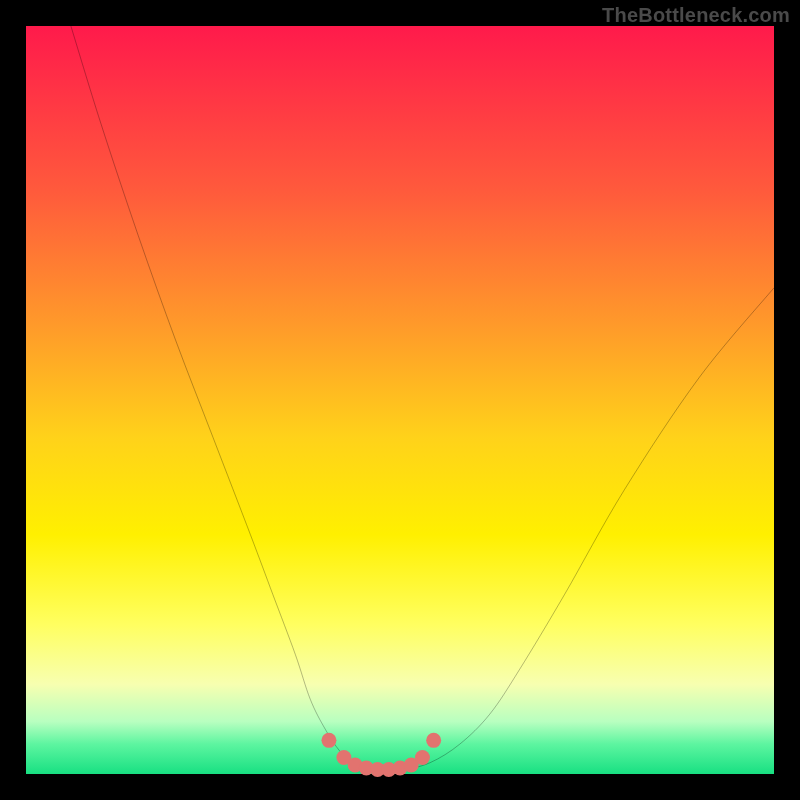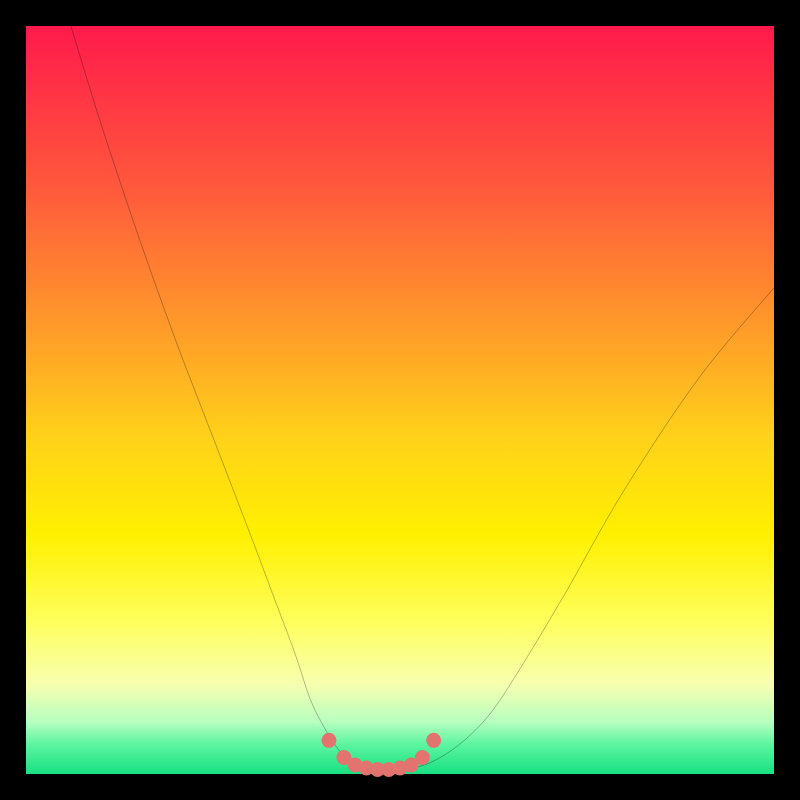--- a/index.html
+++ b/index.html
@@ -72,13 +72,14 @@
           <circle cx="45.5" cy="99.2" r="1" fill="#e2736f"></circle>
           <circle cx="47" cy="99.4" r="1" fill="#e2736f"></circle>
           <circle cx="48.5" cy="99.4" r="1" fill="#e2736f"></circle>
           <circle cx="50" cy="99.2" r="1" fill="#e2736f"></circle>
           <circle cx="51.5" cy="98.8" r="1" fill="#e2736f"></circle>
           <circle cx="53" cy="97.8" r="1" fill="#e2736f"></circle>
           <circle cx="54.5" cy="95.5" r="1" fill="#e2736f"></circle>
         </g>
     </svg>
   </div>
+  <div class="watermark">TheBottleneck.com</div>
 </div>
 
 </body></html>

